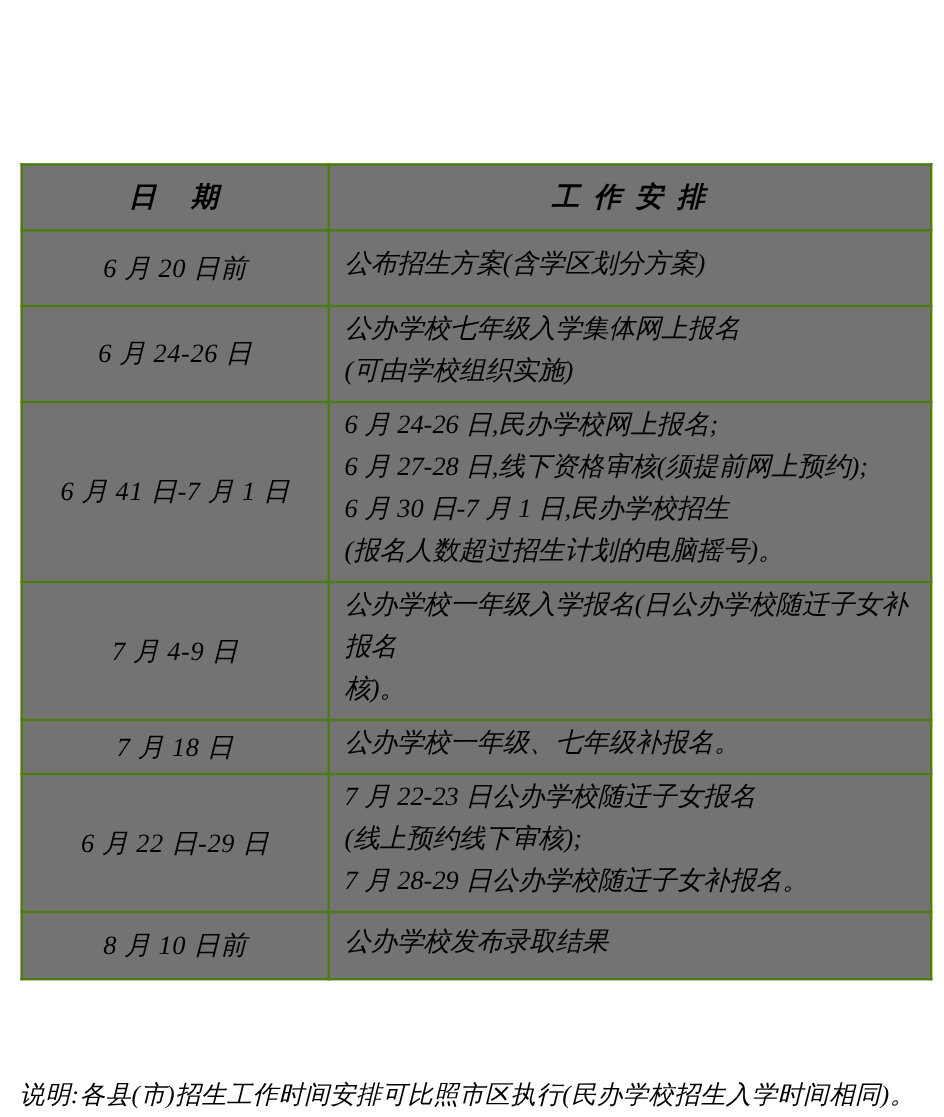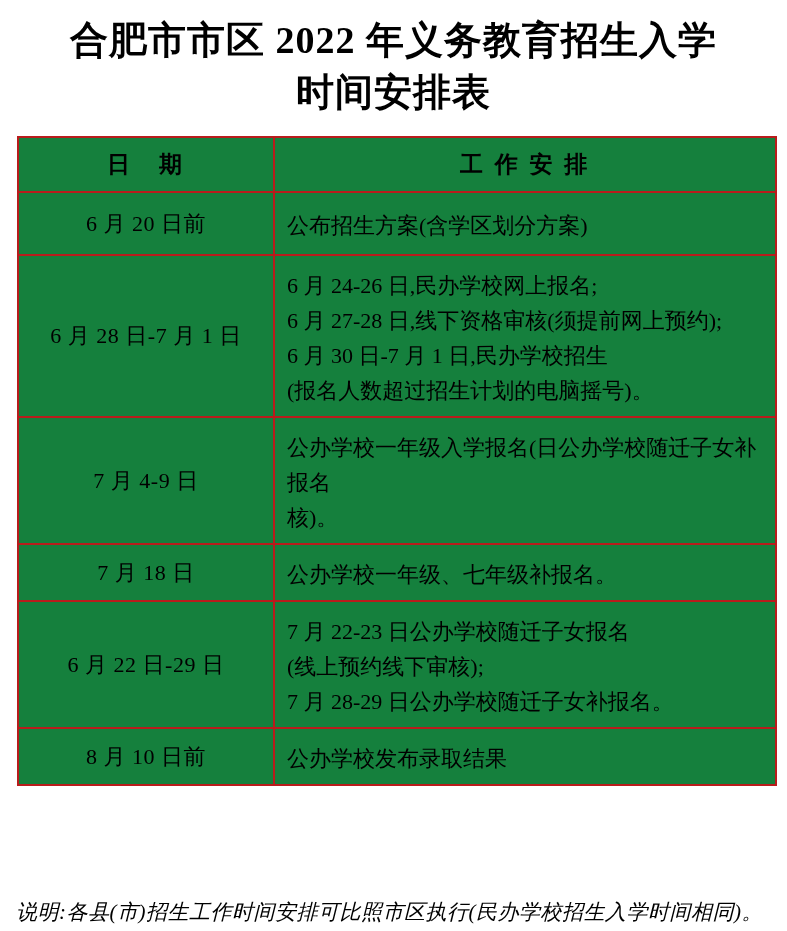--- a/index.html
+++ b/index.html
@@ -26,81 +26,83 @@
   }
   table.doc-table {
     position: absolute;
     left: 17px;
     top: 136px;
     width: 758px;
     border-collapse: collapse;
     table-layout: fixed;
   }
   .doc-table td, .doc-table th {
-    border: 2px solid #b91c1c;
+    border: 2px solid #4d7c0f;
     font-size: 22px;
     vertical-align: middle;
-    background: #15803d;
+    background: #737373;
+    font-style: italic;
   }
   .doc-table th {
     font-weight: 700;
     text-align: center;
     font-size: 23px;
     letter-spacing: 3px;
   }
   td.date-cell {
     text-align: center;
     white-space: pre-line;
     letter-spacing: 0.5px;
     margin-left: 40px;
   }
   td.work-cell {
     text-align: left;
-    padding: 12px 10px 8px 12px;
+    padding: 0 10px 8px 12px;
     line-height: 35px;
     white-space: pre-line;
   }
   .footnote {
     position: absolute;
     left: 16px;
     top: 899px;
     width: 780px;
     font-size: 21px;
     line-height: 26px;
     font-style: italic;
     letter-spacing: 0.5px;
     font-family: "Liberation Serif", "DejaVu Serif", serif;
   }
 </style>
 </head>
 <body>
 
 <div class="page">
 
-  <div class="title-block">
-    <div>合肥市市区 2022 年义务教育招生入学</div>
-    <div>时间安排表</div>
-  </div>
 
   <table class="doc-table">
     <colgroup>
       <col style="width:256px">
       <col style="width:502px">
     </colgroup>
     <tbody>
       <tr style="height:55px">
         <th>日　期</th>
         <th>工 作 安 排</th>
       </tr>
       <tr style="height:63px">
         <td class="date-cell">6 月 20 日前</td>
         <td class="work-cell">公布招生方案(含学区划分方案)</td>
       </tr>
+      <tr style="height:67px">
+        <td class="date-cell">6 月 24-26 日</td>
+        <td class="work-cell">公办学校七年级入学集体网上报名
+(可由学校组织实施)</td>
+      </tr>
       <tr style="height:137px">
-        <td class="date-cell">6 月 28 日-7 月 1 日</td>
+        <td class="date-cell">6 月 41 日-7 月 1 日</td>
         <td class="work-cell">6 月 24-26 日,民办学校网上报名;
 6 月 27-28 日,线下资格审核(须提前网上预约);
 6 月 30 日-7 月 1 日,民办学校招生
 (报名人数超过招生计划的电脑摇号)。</td>
       </tr>
       <tr style="height:69px">
         <td class="date-cell">7 月 4-9 日</td>
         <td class="work-cell">公办学校一年级入学报名(日公办学校随迁子女补报名
 核)。</td>
       </tr>

